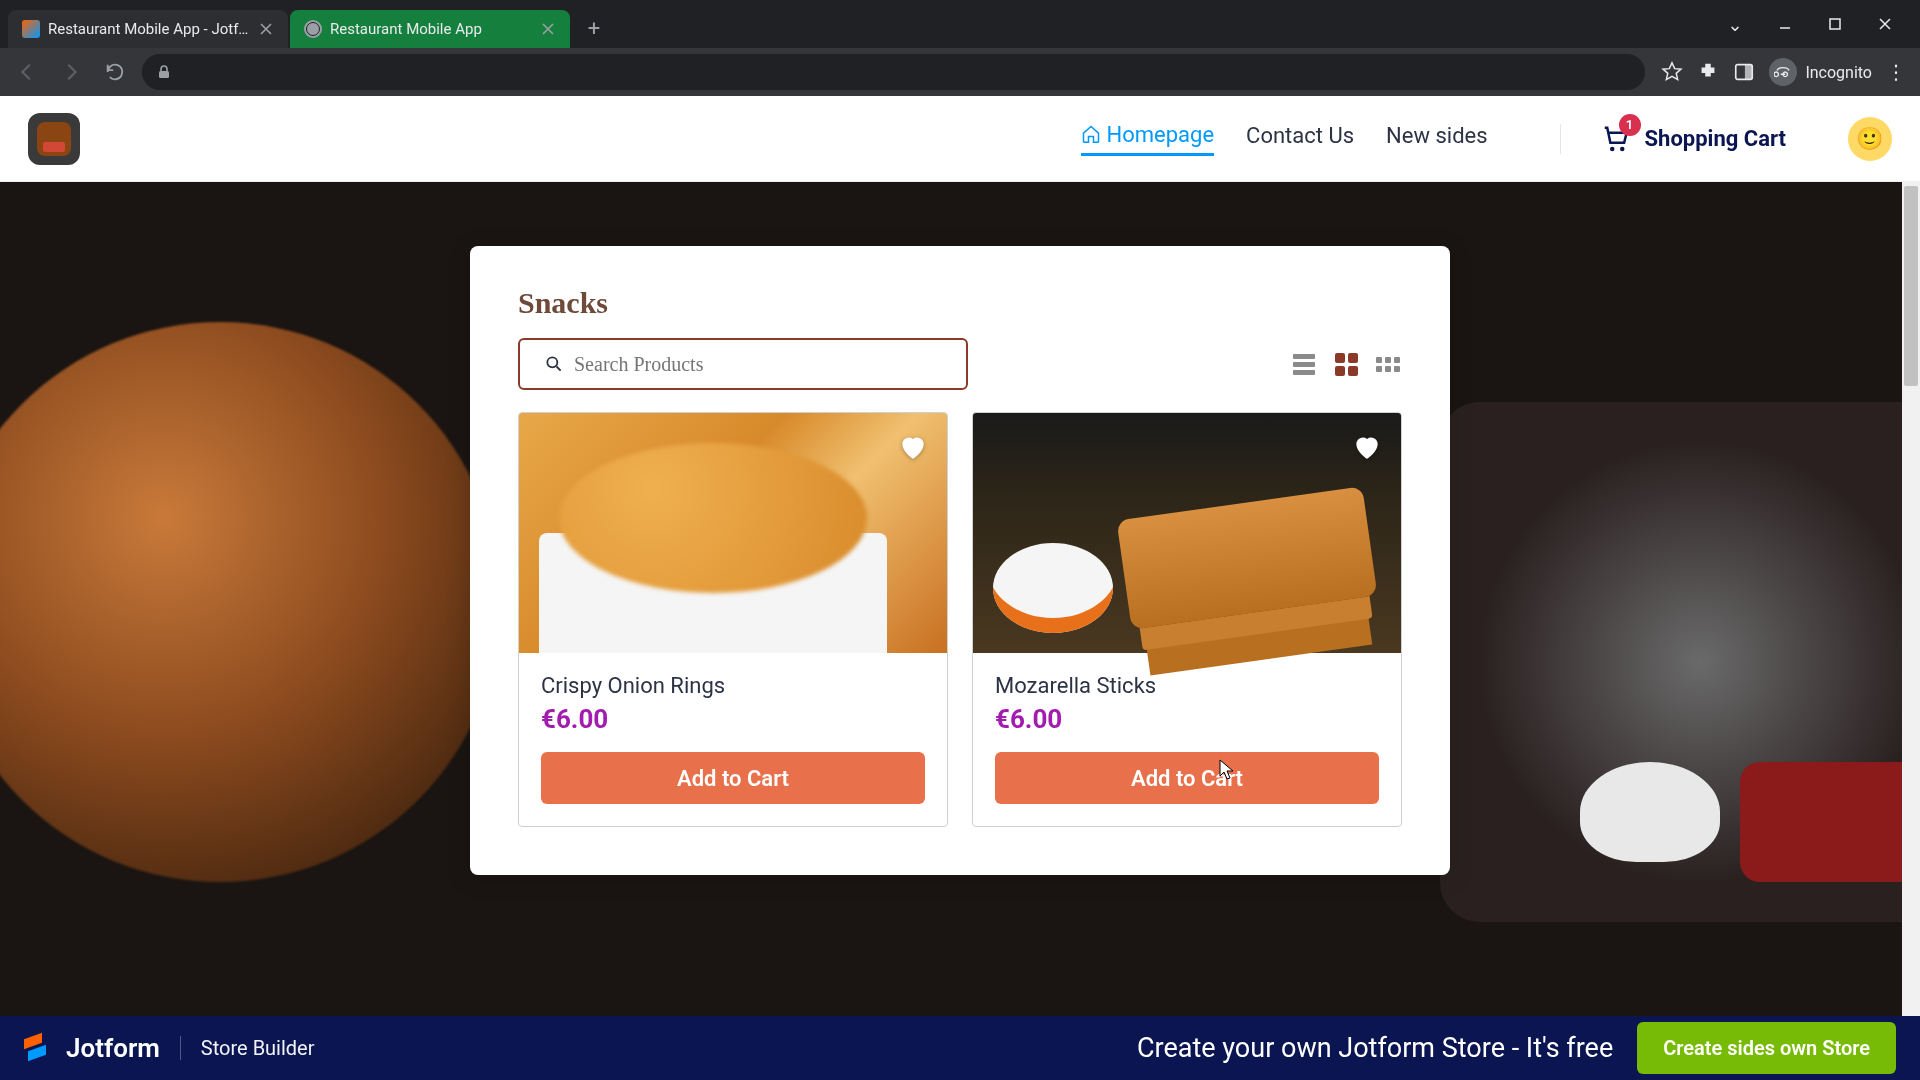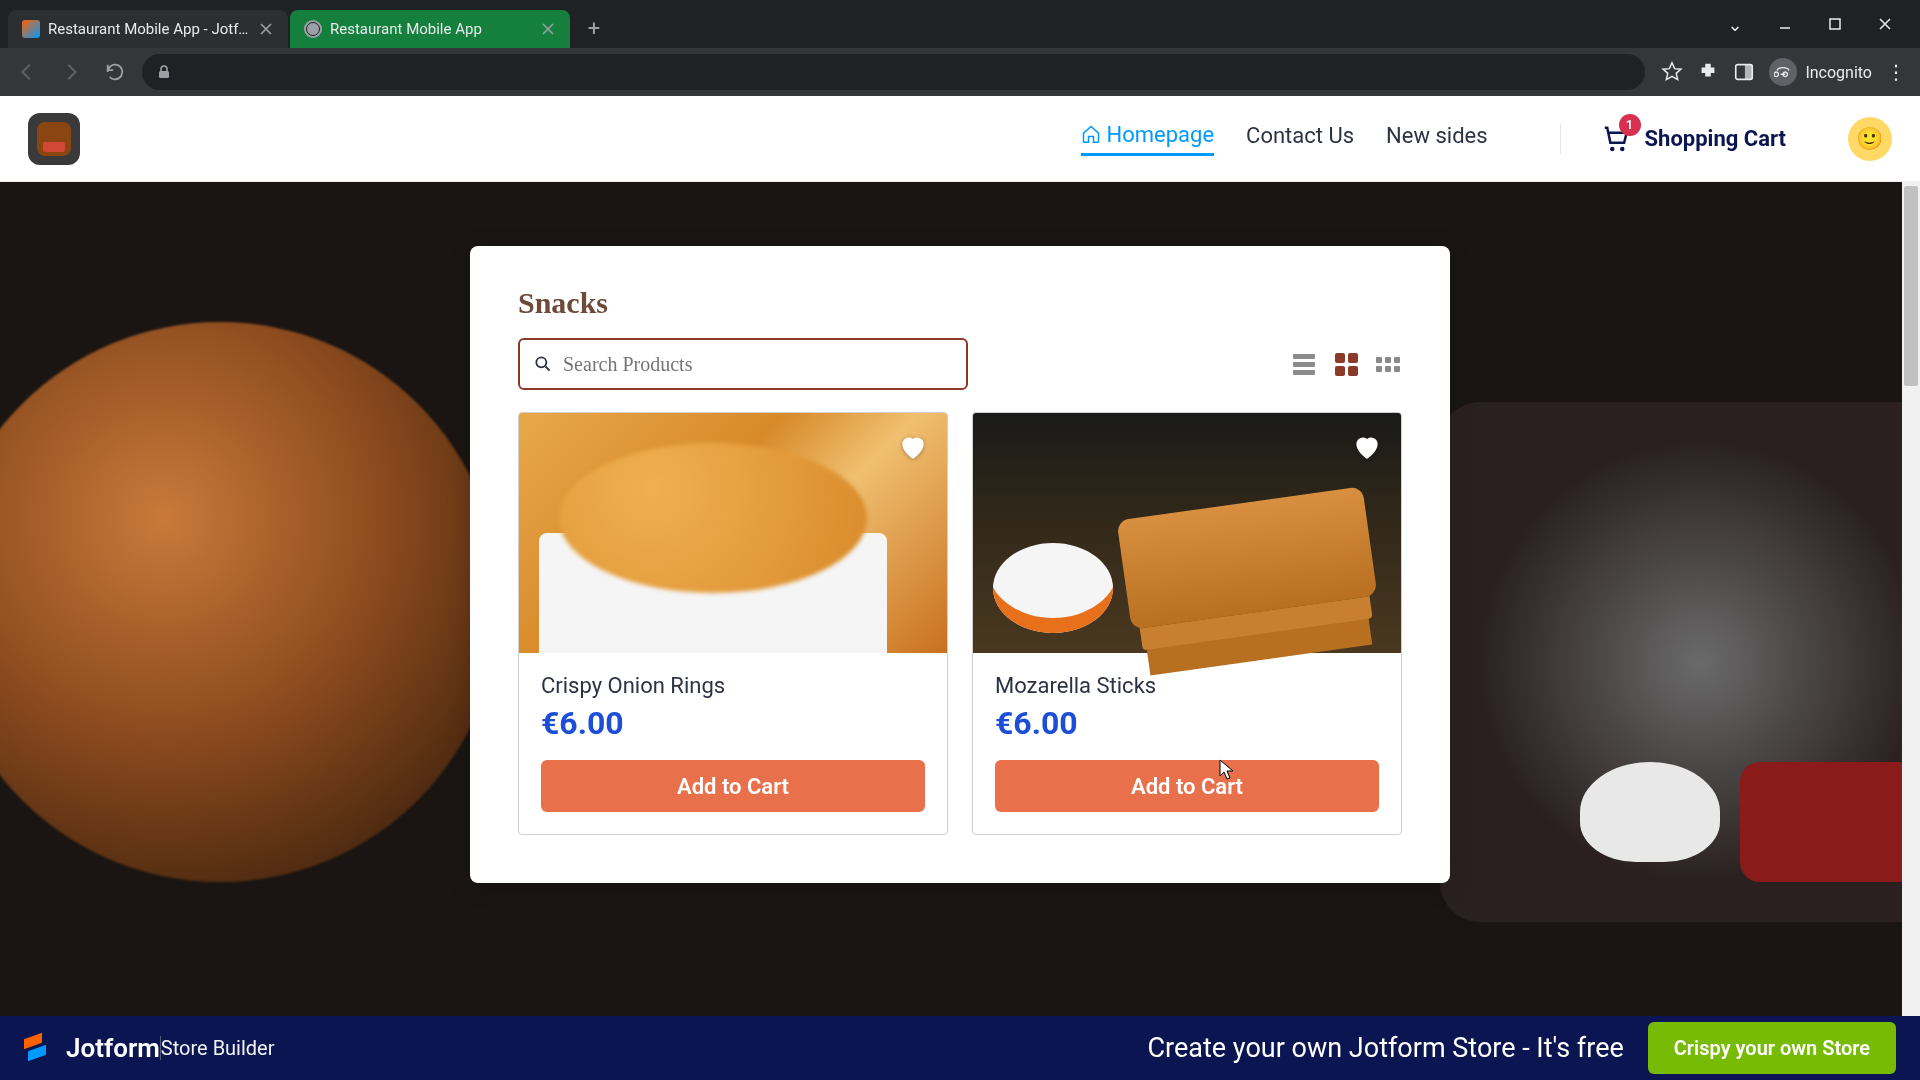--- a/index.html
+++ b/index.html
@@ -55,21 +55,21 @@
 .hero { flex:1; position:relative; background:#1a1512; overflow:hidden; }
 .hero-bg-left { position:absolute; left:-60px; top:140px; width:560px; height:560px; border-radius:50%; background: radial-gradient(circle at 40% 35%, #c97a3a 0%, #8b4a1e 45%, #4a2810 80%); filter: blur(1px); }
 .hero-bg-right { position:absolute; right:-40px; top:220px; width:520px; height:520px; background: radial-gradient(circle at 50% 50%, #6a6a6a 0%, #2a2020 60%); border-radius:40px; }
 .hero-bg-right::after { content:""; position:absolute; right:40px; bottom:40px; width:180px; height:120px; background:#8b1a1a; border-radius:20px; }
 .hero-bg-right::before { content:""; position:absolute; right:240px; bottom:60px; width:140px; height:100px; background:#e8e8e8; border-radius:50% 50% 40% 40%; }
 
 .menu-card { position:absolute; left:50%; transform:translateX(-50%); top:64px; width:980px; background:#fff; border-radius:8px; padding: 40px 48px 48px; box-shadow: 0 4px 24px rgba(0,0,0,.15); }
 .menu-title { text-align:center; font-size:46px; font-weight:700; color:#8b3a2a; font-family: Georgia, serif; margin-bottom: 28px; }
 .category { font-size:30px; color:#6e4a3a; font-family: Georgia, serif; margin-bottom: 18px; }
 .controls-row { display:flex; align-items:center; gap: 20px; margin-bottom: 22px; }
-.search { width: 450px; height: 52px; border: 2px solid #8b3a2a; border-radius: 6px; display:flex; align-items:center; padding: 0 13px; gap: 10px; }
+.search { width: 450px; height: 52px; border: 2px solid #8b3a2a; border-radius: 6px; display:flex; align-items:center; padding: 0 24px; gap: 10px; }
 .search-ic { color:#2c3345; }
 .search input { border:none; outline:none; font-size:20px; font-family: Georgia, serif; color:#6e6e6e; flex:1; background:transparent; }
 .view-toggles { margin-left:auto; display:flex; gap: 14px; }
 .vt { width:28px; height:28px; cursor:pointer; display:flex; flex-wrap:wrap; gap:3px; align-content:center; justify-content:center; }
 .vt .bar { width:22px; height:5px; background:#8a8a8a; border-radius:1px; }
 .vt .sq { width:10px; height:10px; background:#8a8a8a; border-radius:2px; }
 .vt.active .sq { background:#8b3a2a; }
 .vt .sm { width:6px; height:6px; background:#8a8a8a; border-radius:1px; }
 
 .products { display:flex; gap: 24px; }
@@ -78,33 +78,33 @@
 .pimg.onion { background: linear-gradient(135deg, #e8a84a 0%, #d88a2a 40%, #f0c070 60%, #c87020 100%); }
 .pimg.onion::before { content:""; position:absolute; left:20px; bottom:0; right:60px; height:120px; background:#f5f5f5; border-radius: 8px 8px 0 0; }
 .pimg.onion::after { content:""; position:absolute; left:40px; top:30px; right:80px; bottom:60px; background: radial-gradient(circle at 30% 30%, #f0b050, #d88a2a), radial-gradient(circle at 70% 60%, #e8a040, #c87020); border-radius:50%; filter: blur(2px); }
 .pimg.mozz { background: linear-gradient(180deg, #1a1a1a 0%, #2a2418 30%, #4a3820 100%); }
 .pimg.mozz::before { content:""; position:absolute; left:20px; bottom:20px; width:120px; height:90px; background:#f5f5f5; border-radius:50%; box-shadow: inset 0 -20px 0 -5px #e8701a; }
 .pimg.mozz::after { content:""; position:absolute; right:30px; bottom:40px; left:150px; height:110px; background: linear-gradient(180deg, #d89040, #b87020); border-radius: 12px; transform: rotate(-8deg); box-shadow: 0 30px 0 -8px #c88030, 0 60px 0 -12px #b87020; }
 .heart { position:absolute; top:18px; right:18px; width:32px; height:32px; cursor:pointer; }
 .heart svg { filter: drop-shadow(0 1px 2px rgba(0,0,0,.3)); }
 .pinfo { padding: 20px 22px 22px; }
 .pname { font-size:22px; color:#2c3345; margin-bottom:6px; }
-.pprice { font-size:32px; font-weight:700; color:#1d4ed8; margin-bottom: 18px; }
+.pprice { font-size:26px; font-weight:700; color:#a21caf; margin-bottom: 18px; }
 .addcart { width:100%; height:52px; background:#e8704a; color:#fff; border:none; border-radius:6px; font-size:22px; font-weight:600; cursor:pointer; }
 
 .scrollbar { position:absolute; right:0; top:0; bottom:0; width:18px; background:#f1f1f1; }
 .scrollbar-thumb { position:absolute; left:2px; right:2px; top:4px; height:200px; background:#c1c1c1; border-radius:2px; }
 
 
 .banner { height: 64px; background:#0a1551; display:flex; align-items:center; padding: 0 24px; color:#fff; }
 .banner-logo { display:flex; align-items:center; gap:10px; font-size:26px; font-weight:600; }
 .banner-logo .jf-mark { width:32px; height:32px; position:relative; }
 .banner-logo .jf-mark::before { content:""; position:absolute; left:0; top:4px; width:18px; height:10px; background:#ff6100; transform: skewY(-20deg); }
 .banner-logo .jf-mark::after { content:""; position:absolute; left:4px; top:16px; width:18px; height:10px; background:#0099ff; transform: skewY(-20deg); }
-.banner-sub { font-size:20px; opacity:.95; border-left:1px solid rgba(255,255,255,.3); }
+.banner-sub { font-size:20px; opacity:.95; margin-left: 20px; padding-left:20px; border-left:1px solid rgba(255,255,255,.3); }
 .banner-cta-text { margin-left:auto; font-size:27px; }
 .banner-btn { margin-left: 24px; background:#78bb07; color:#fff; border:none; padding: 14px 26px; border-radius:6px; font-size:20px; font-weight:600; cursor:pointer; }
 
 .cursor { position:absolute; width:18px; height:24px; pointer-events:none; z-index:9999; }
 
 svg { display:block; }
 </style>
 </head>
 <body>
 
@@ -319,14 +319,14 @@
   </div>
 </div>
 
 <div class="banner">
   <div class="banner-logo">
     <div class="jf-mark"></div>
     <span>Jotform</span>
   </div>
   <span class="banner-sub">Store Builder</span>
   <span class="banner-cta-text">Create your own Jotform Store - It's free</span>
-  <button class="banner-btn">Crispy your own Store</button>
+  <button class="banner-btn">Create sides own Store</button>
 </div>
 
 </body></html>

